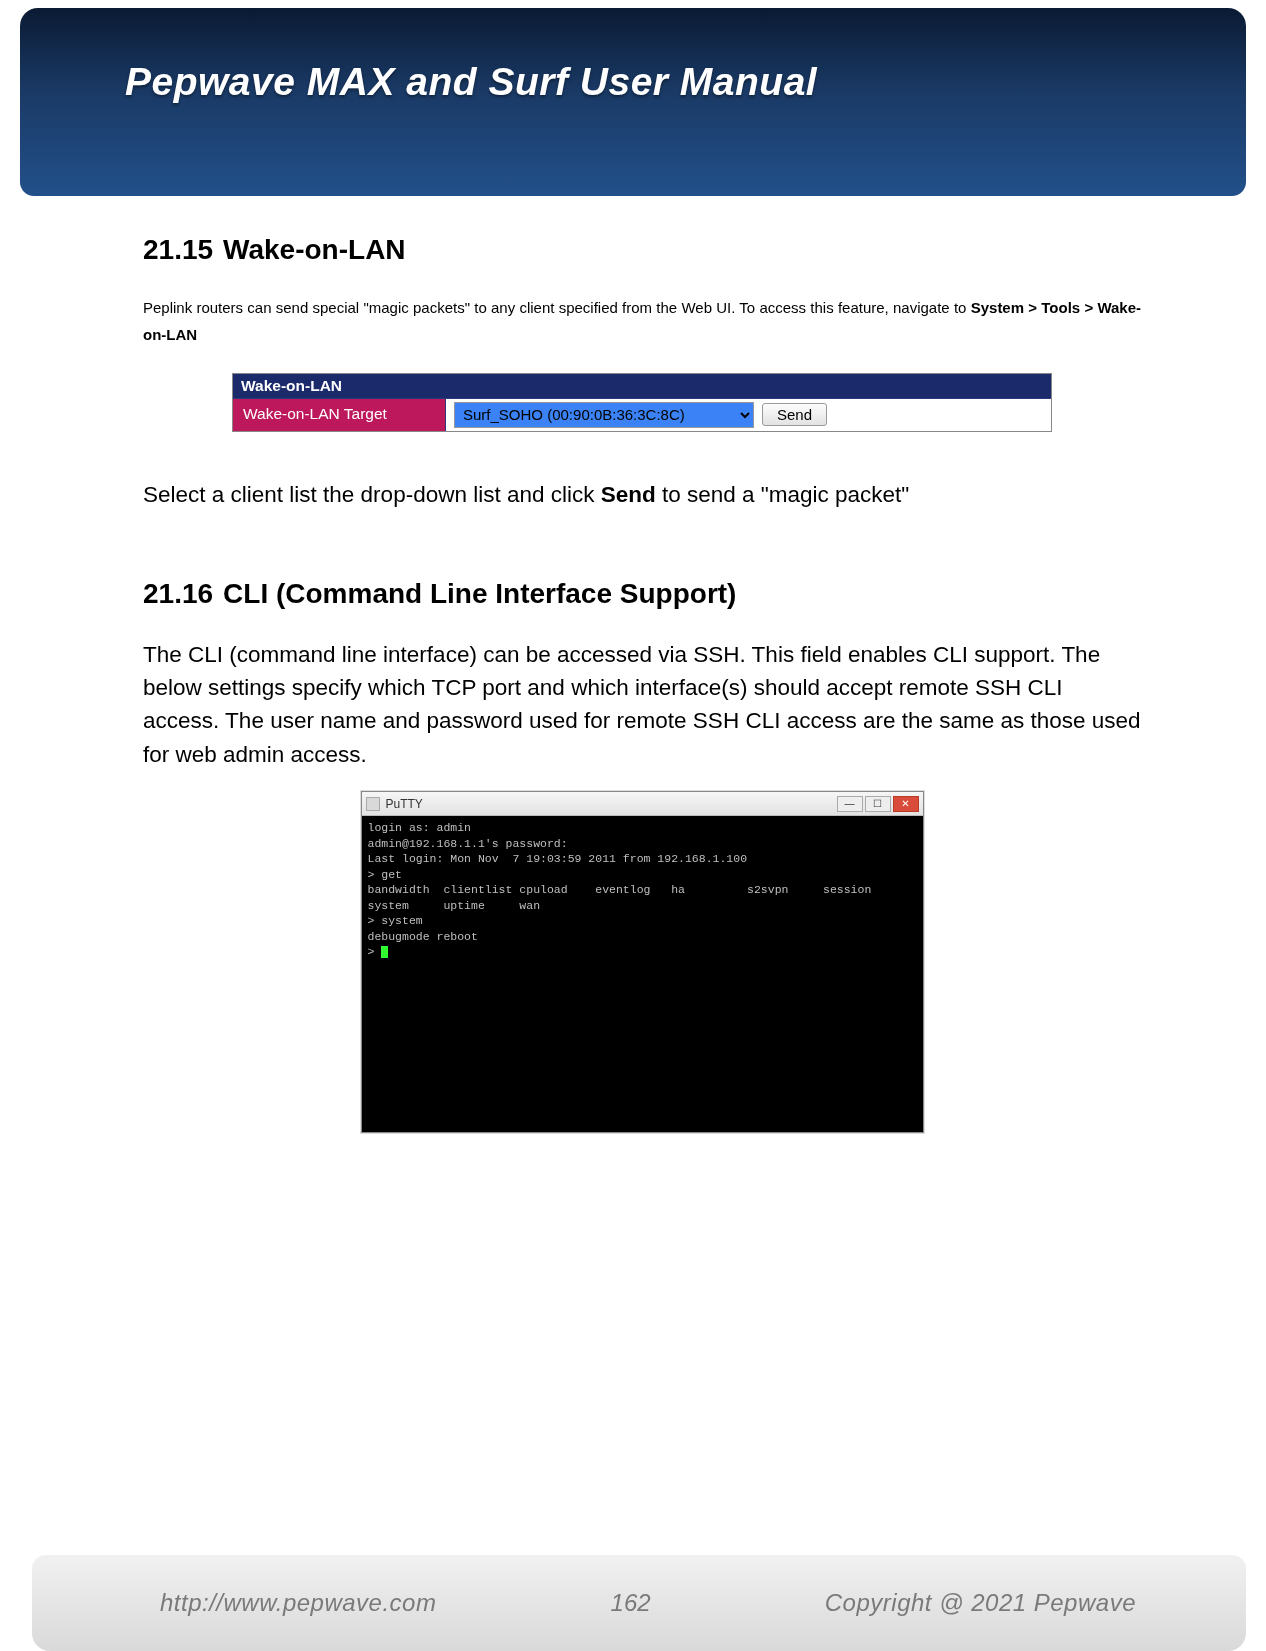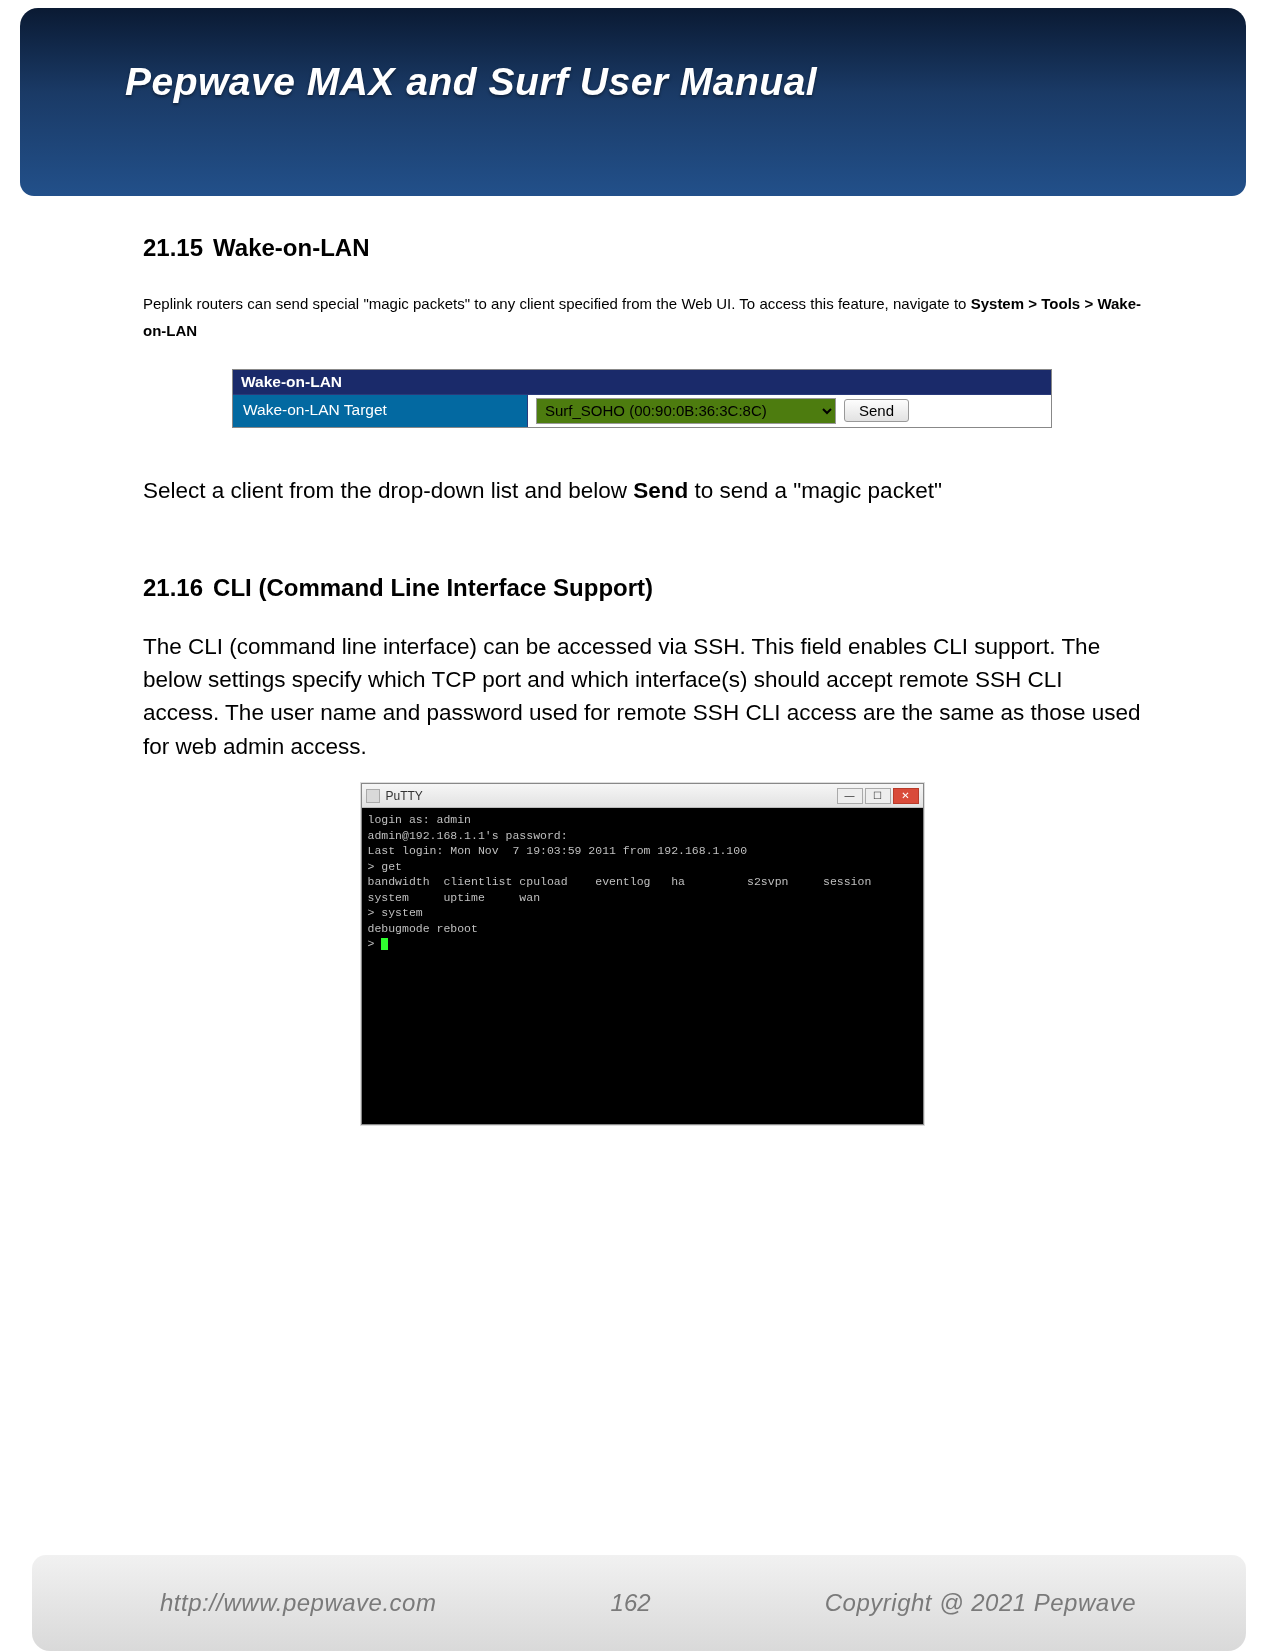--- a/index.html
+++ b/index.html
@@ -32,21 +32,21 @@
     font-weight: bold;
     font-size: 39px;
     letter-spacing: 0.5px;
     text-shadow: 0 2px 3px rgba(0,0,0,.4);
   }
   .content {
     padding: 30px 125px 0 143px;
   }
   .section-heading {
     font-weight: bold;
-    font-size: 24px;
+    font-size: 28px;
     color: #000;
     margin-top: 8px;
     margin-bottom: 28px;
   }
   .section-num { display:inline-block; margin-right:10px; }
   .body-text {
     font-size: 15px;
     line-height: 1.82;
     color: #000;
     text-align: justify;
@@ -65,39 +65,39 @@
     font-weight: bold;
     font-size: 15.5px;
     padding: 3px 8px;
     border-bottom: 1px solid #2a3a7a;
   }
   .wol-body-row {
     display: flex;
     align-items: stretch;
   }
   .wol-label-cell {
-    width: 295px;
-    background: #0369a1;
+    width: 213px;
+    background: #be185d;
     color: #fff;
     font-size: 15.5px;
     padding: 6px 10px;
     border-right: 1px solid #2a3a7a;
   }
   .wol-input-cell {
     flex: 1;
     background: #fff;
     padding: 3px 8px;
     display: flex;
     align-items: center;
     gap: 8px;
   }
   .wol-select {
     font-family: Arial, sans-serif;
     font-size: 15px;
-    background: #4d7c0f;
+    background: #3b82f6;
     border: 1px solid #999;
     padding: 2px 4px;
     width: 300px;
     height: 26px;
   }
   .wol-send-btn {
     font-family: Arial, sans-serif;
     font-size: 15px;
     padding: 2px 14px;
     background: linear-gradient(#fdfdfd,#e2e2e2);
@@ -225,21 +225,21 @@
         <div class="wol-input-cell">
           <select class="wol-select">
             <option>Surf_SOHO (00:90:0B:36:3C:8C)</option>
           </select>
           <button class="wol-send-btn">Send</button>
         </div>
       </div>
     </div>
 
     <p class="after-widget-text">
-      <span>Select a client from the drop-down list and below </span><b>Send</b><span> to send a "magic packet"</span>
+      <span>Select a client list the drop-down list and click </span><b>Send</b><span> to send a "magic packet"</span>
     </p>
 
     <div class="section-heading">
       <span class="section-num">21.16</span><span>CLI (Command Line Interface Support)</span>
     </div>
 
     <p class="body-text-2">The CLI (command line interface) can be accessed via SSH. This field enables CLI support. The below settings specify which TCP port and which interface(s) should accept remote SSH CLI access. The user name and password used for remote SSH CLI access are the same as those used for web admin access.</p>
 
     <div class="putty-window">
       <div class="putty-titlebar">

